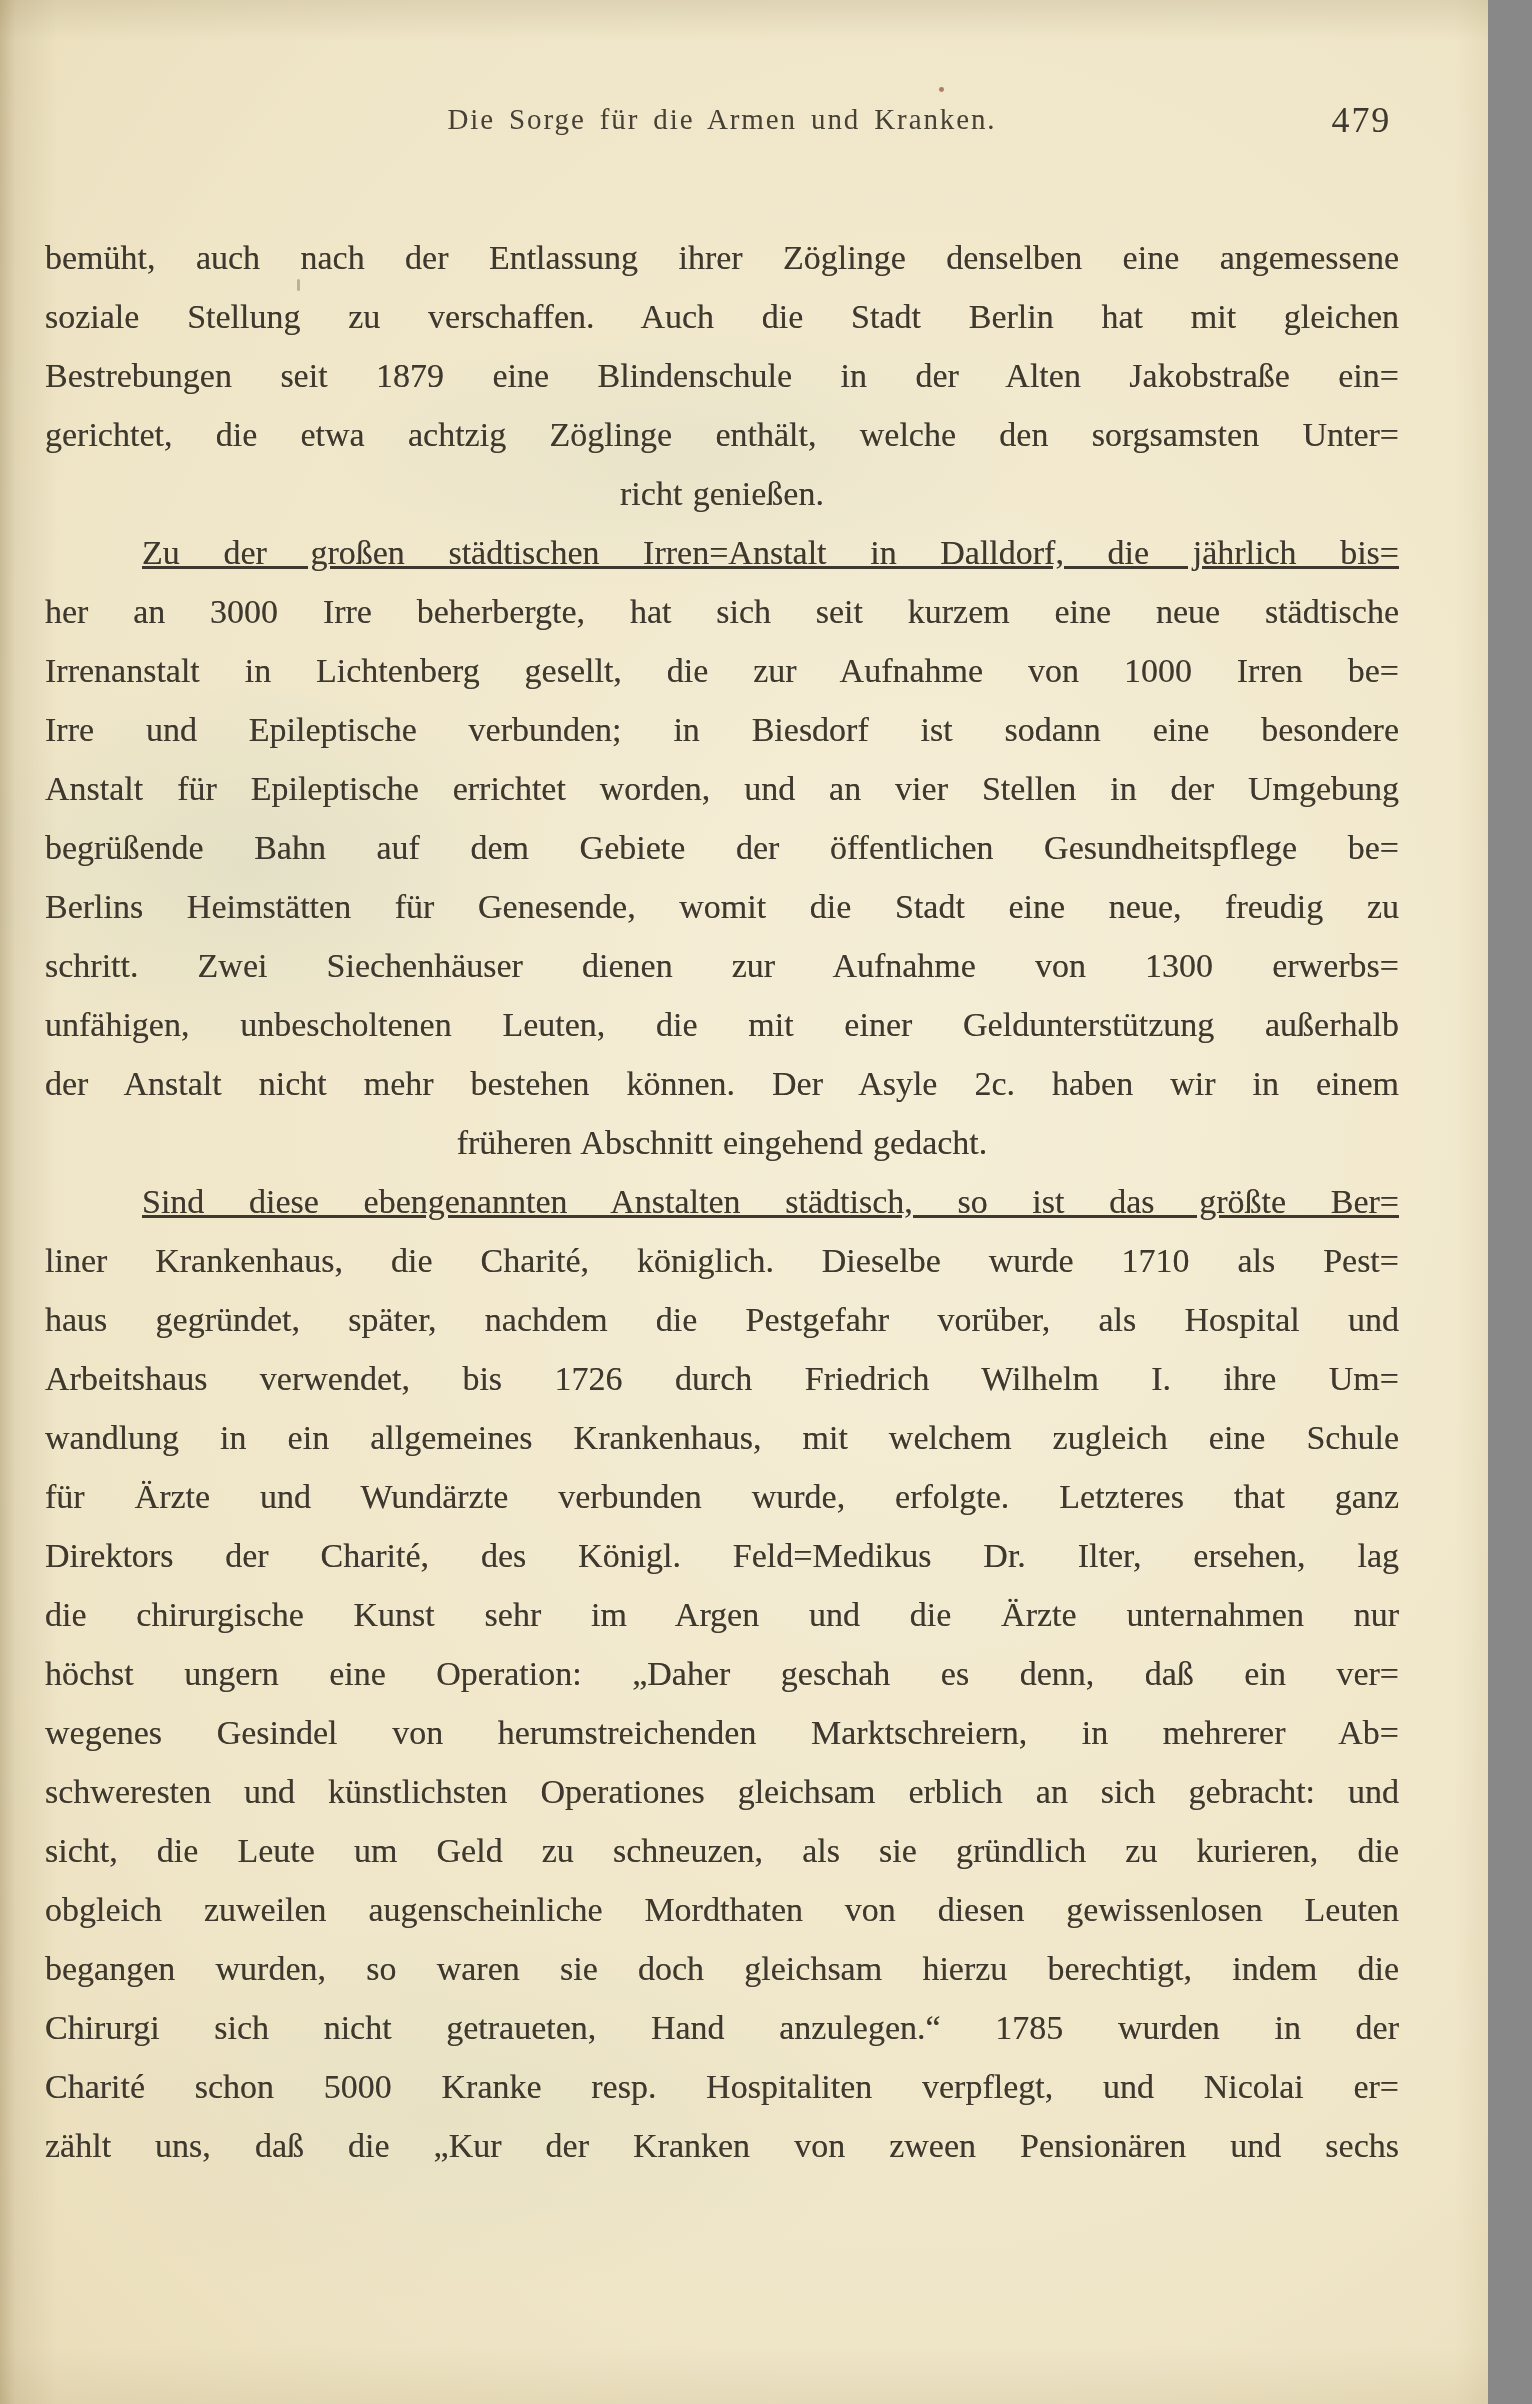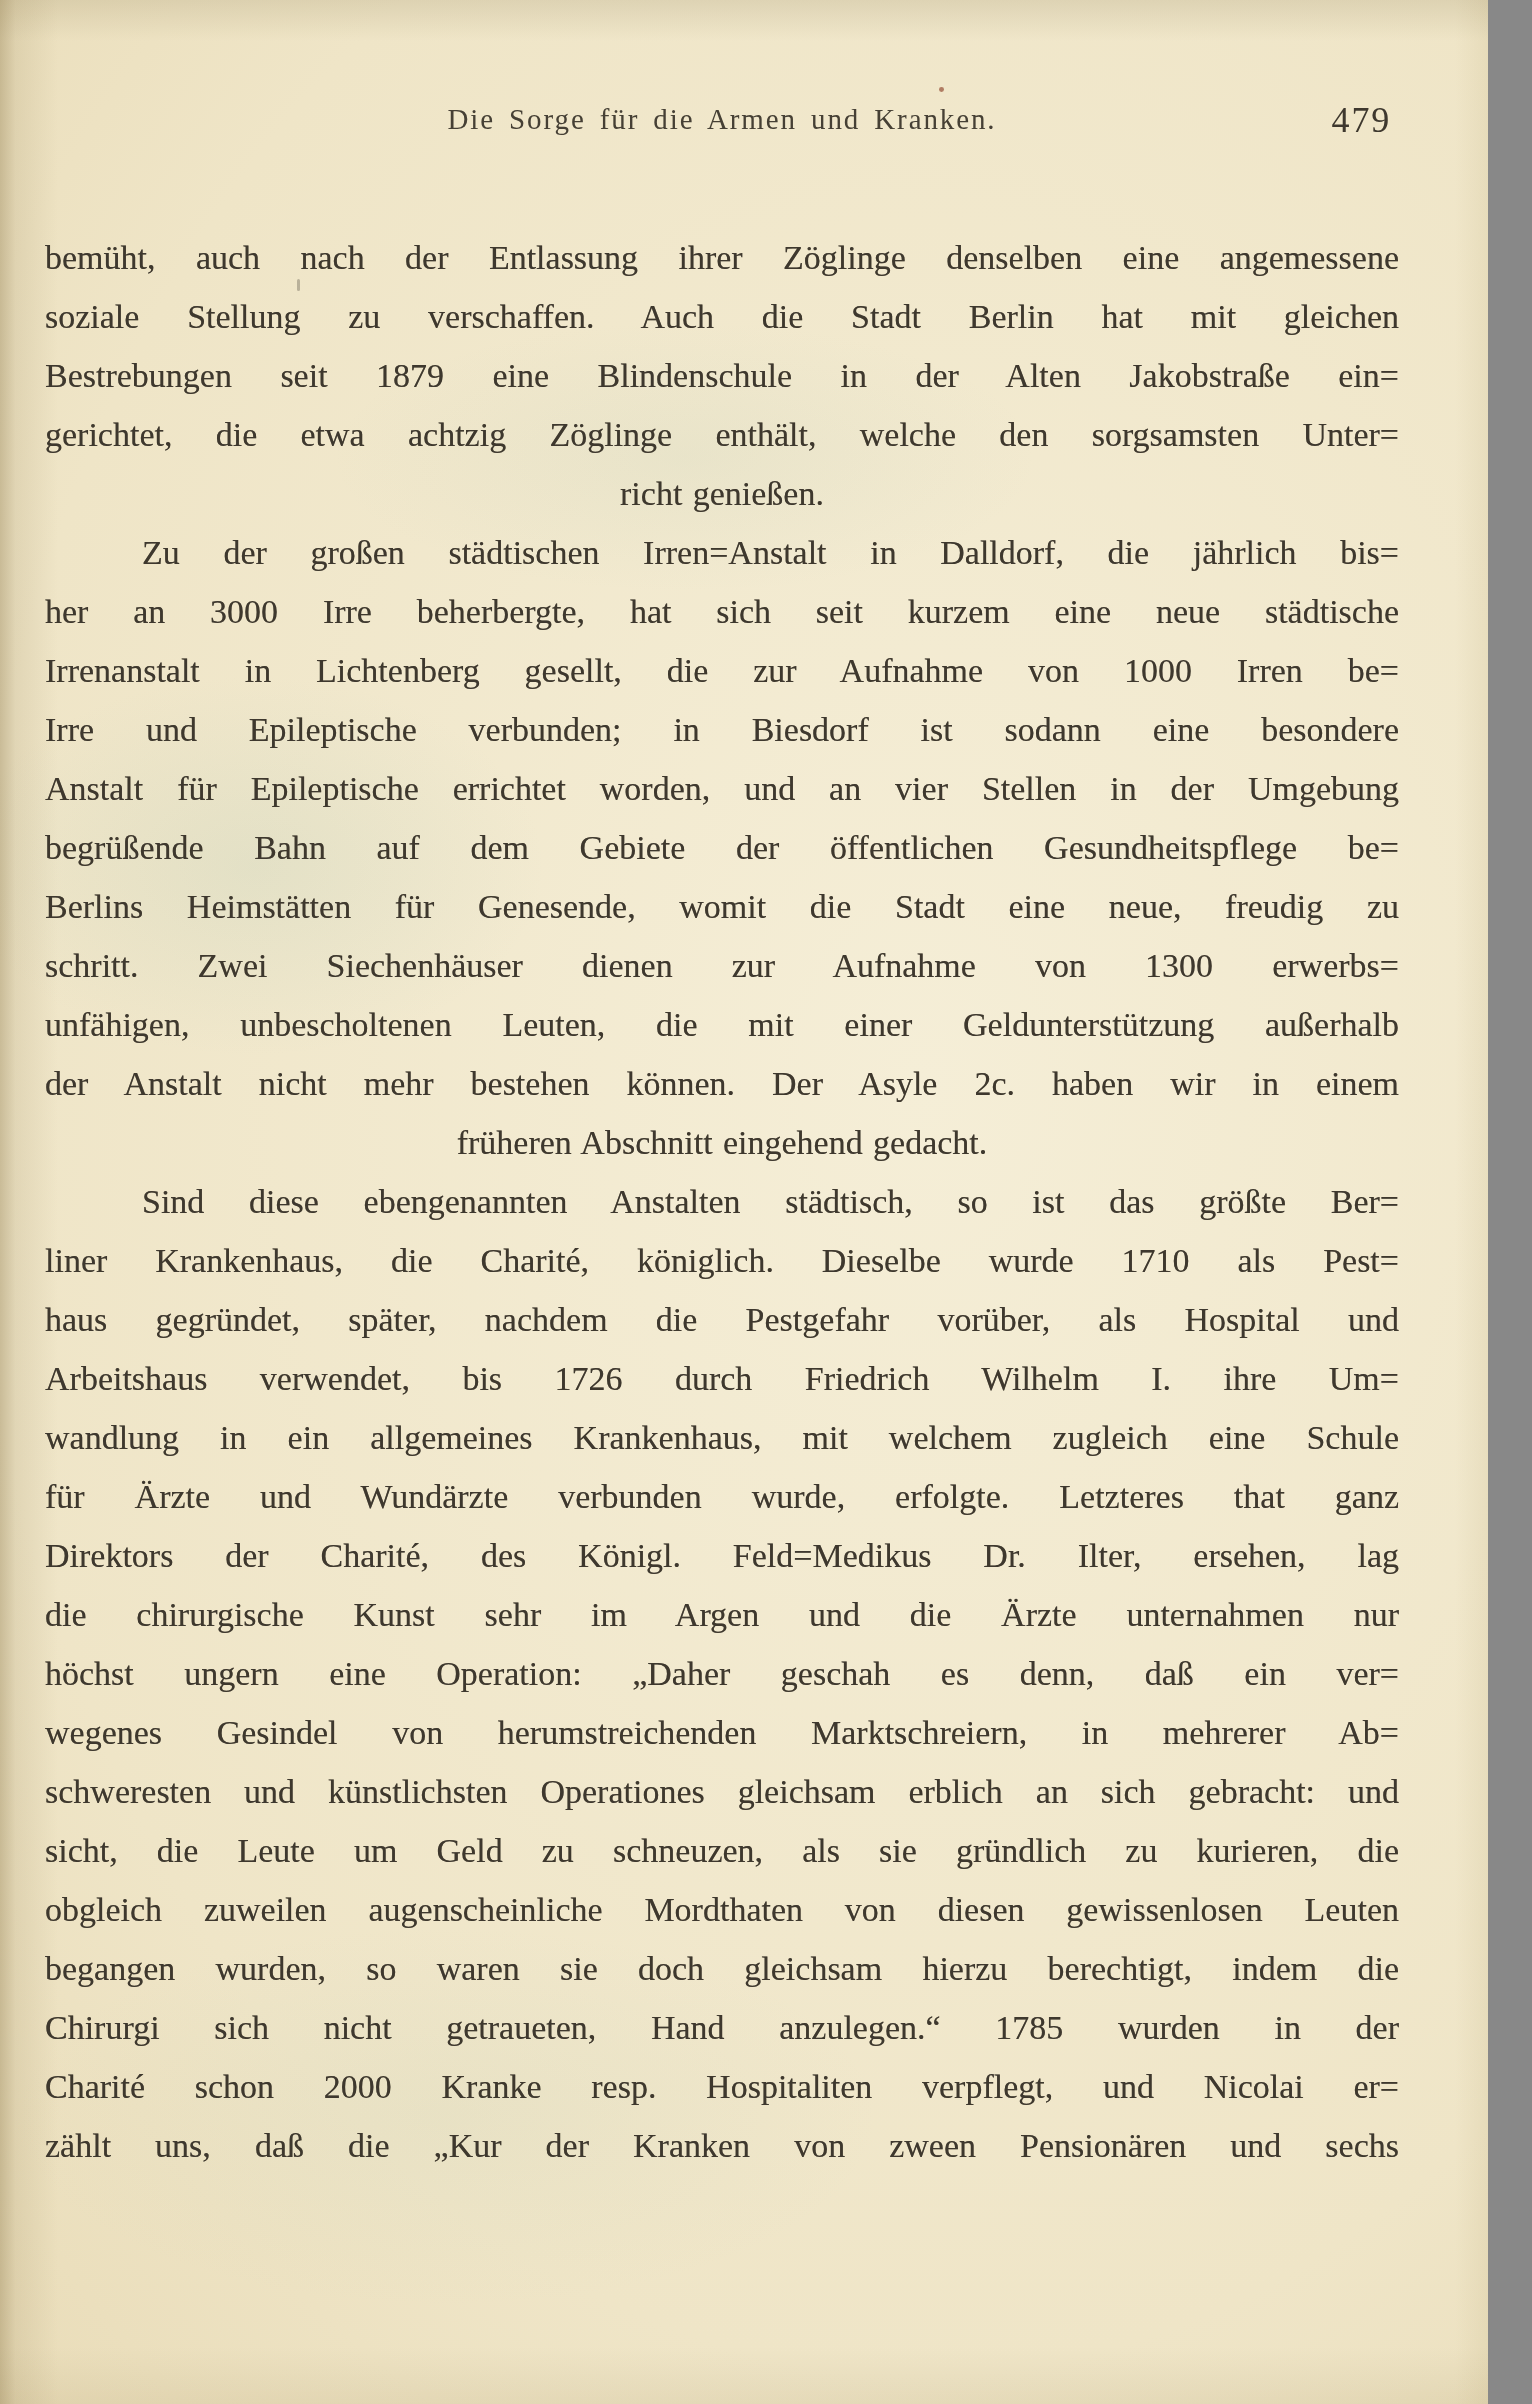--- a/index.html
+++ b/index.html
@@ -49,20 +49,21 @@
     text-align:center;
     text-shadow:0 0 0.6px rgba(62,54,42,0.55);
     word-spacing:1.9px;
   }
   .line.just{
     text-align:justify;
     text-align-last:justify;
   }
   .line.indent{
     text-indent:97px;
+    text-decoration:underline;
   }
   .speck-red{
     position:absolute;left:939px;top:87px;width:4.9px;height:4.9px;
     border-radius:50%;background:#a06148;opacity:.8;
   }
   .speck-gray{
     position:absolute;left:297px;top:279px;width:2.9px;height:11.6px;
     border-radius:1.9px;background:#8d8572;opacity:.55;
   }
 </style>
@@ -99,19 +100,19 @@
       <div class="line just">für Ärzte und Wundärzte verbunden wurde, erfolgte.  Letzteres that ganz</div>
       <div class="line just">Direktors der Charité, des Königl. Feld=Medikus Dr. Ilter, ersehen, lag</div>
       <div class="line just">die chirurgische Kunst sehr im Argen und die Ärzte unternahmen nur</div>
       <div class="line just">höchst ungern eine Operation: „Daher geschah es denn, daß ein ver=</div>
       <div class="line just">wegenes Gesindel von herumstreichenden Marktschreiern, in mehrerer Ab=</div>
       <div class="line just">schweresten und künstlichsten Operationes gleichsam erblich an sich gebracht: und</div>
       <div class="line just">sicht, die Leute um Geld zu schneuzen, als sie gründlich zu kurieren, die</div>
       <div class="line just">obgleich zuweilen augenscheinliche Mordthaten von diesen gewissenlosen Leuten</div>
       <div class="line just">begangen wurden, so waren sie doch gleichsam hierzu berechtigt, indem die</div>
       <div class="line just">Chirurgi sich nicht getraueten, Hand anzulegen.“  1785 wurden in der</div>
-      <div class="line just">Charité schon 2000 Kranke resp. Hospitaliten verpflegt, und Nicolai er=</div>
+      <div class="line just">Charité schon 5000 Kranke resp. Hospitaliten verpflegt, und Nicolai er=</div>
       <div class="line just">zählt uns, daß die „Kur der Kranken von zween Pensionären und sechs</div>
     </div>
   <div class="speck-red"></div>
   <div class="speck-gray"></div>
 </div>
 
 
 </body></html>

